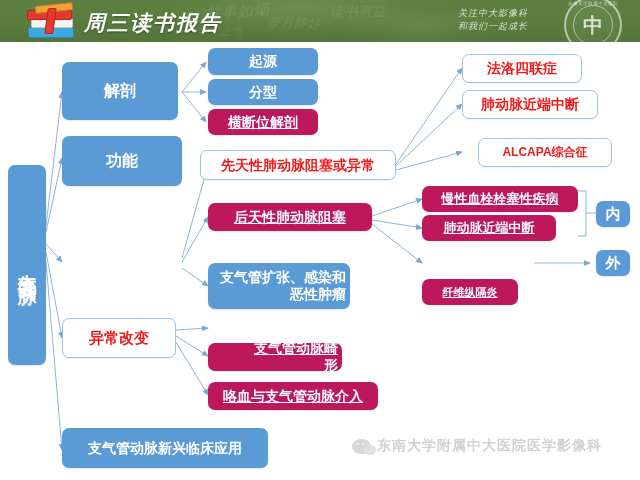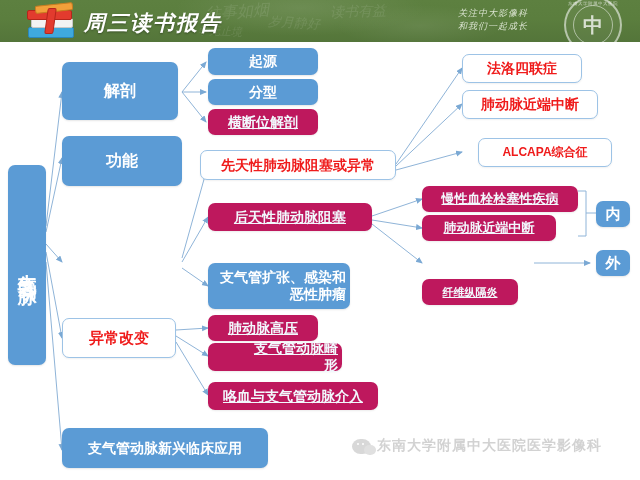--- a/index.html
+++ b/index.html
@@ -208,21 +208,20 @@
   <div class="node blue" style="left:208px; top:79px; width:110px; height:26px; font-size:14px;">分型</div>
 
   <div class="node blue-lt" style="left:208px; top:109px; width:110px; height:26px; font-size:14px;">横断位解剖</div>
 
   <div class="node white-red" style="left:200px; top:150px; width:196px; height:30px; font-size:14px;">先天性肺动脉阻塞或异常</div>
 
   <div class="node blue-lt" style="left:208px; top:203px; width:164px; height:28px; font-size:14px;">后天性肺动脉阻塞</div>
 
   <div class="node blue" style="left:208px; top:263px; width:142px; height:46px; font-size:14px;">支气管扩张、感染和恶性肿瘤</div>
 
-  <div class="node blue-lt" style="left:208px; top:315px; width:110px; height:26px; font-size:14px;">肺动脉高压</div>
 
   <div class="node blue-lt" style="left:208px; top:343px; width:134px; height:28px; font-size:14px;padding-left:36px;">支气管动脉畸形</div>
 
   <div class="node blue-lt" style="left:208px; top:382px; width:170px; height:28px; font-size:14px;">咯血与支气管动脉介入</div>
 
   <div class="node white-red" style="left:462px; top:54px; width:120px; height:29px; font-size:14px;">法洛四联症</div>
 
   <div class="node white-red" style="left:462px; top:90px; width:136px; height:29px; font-size:14px;">肺动脉近端中断</div>
 
   <div class="node white-red" style="left:478px; top:138px; width:134px; height:29px; font-size:12px;">ALCAPA综合征</div>

